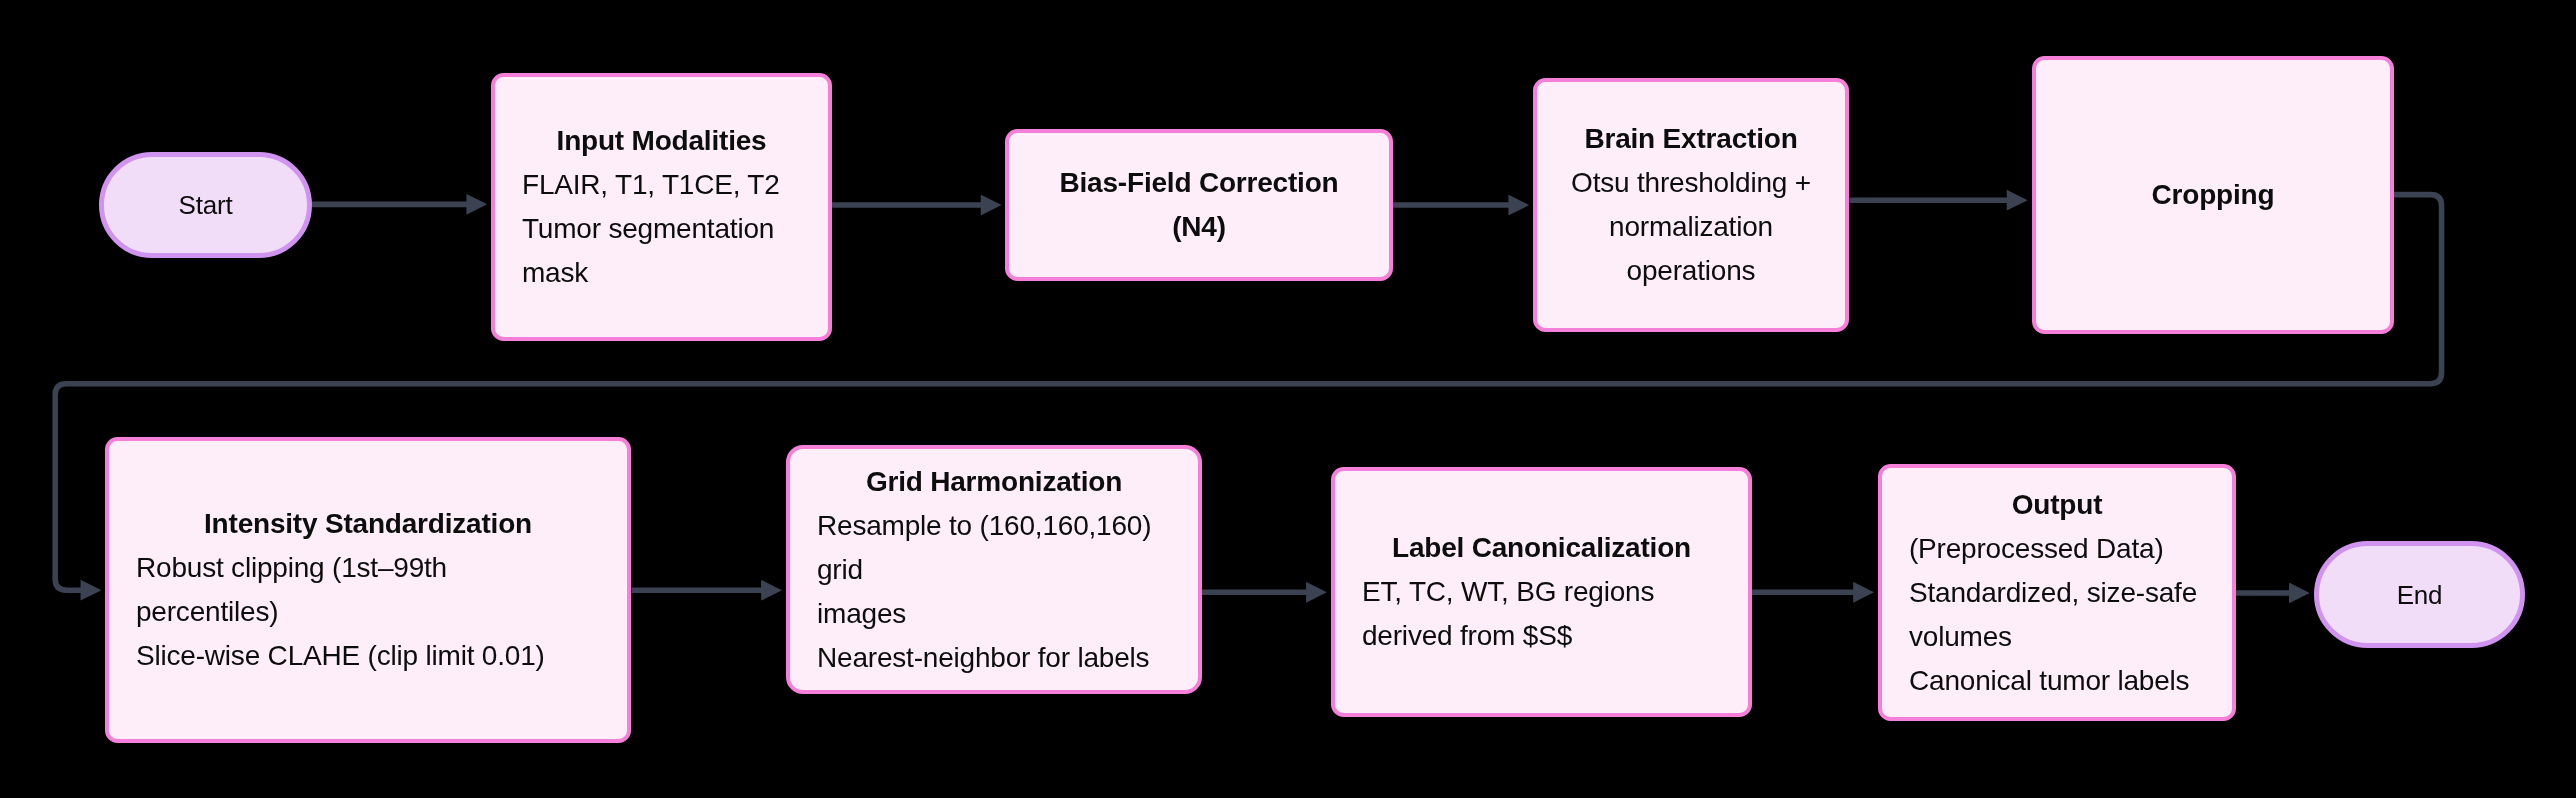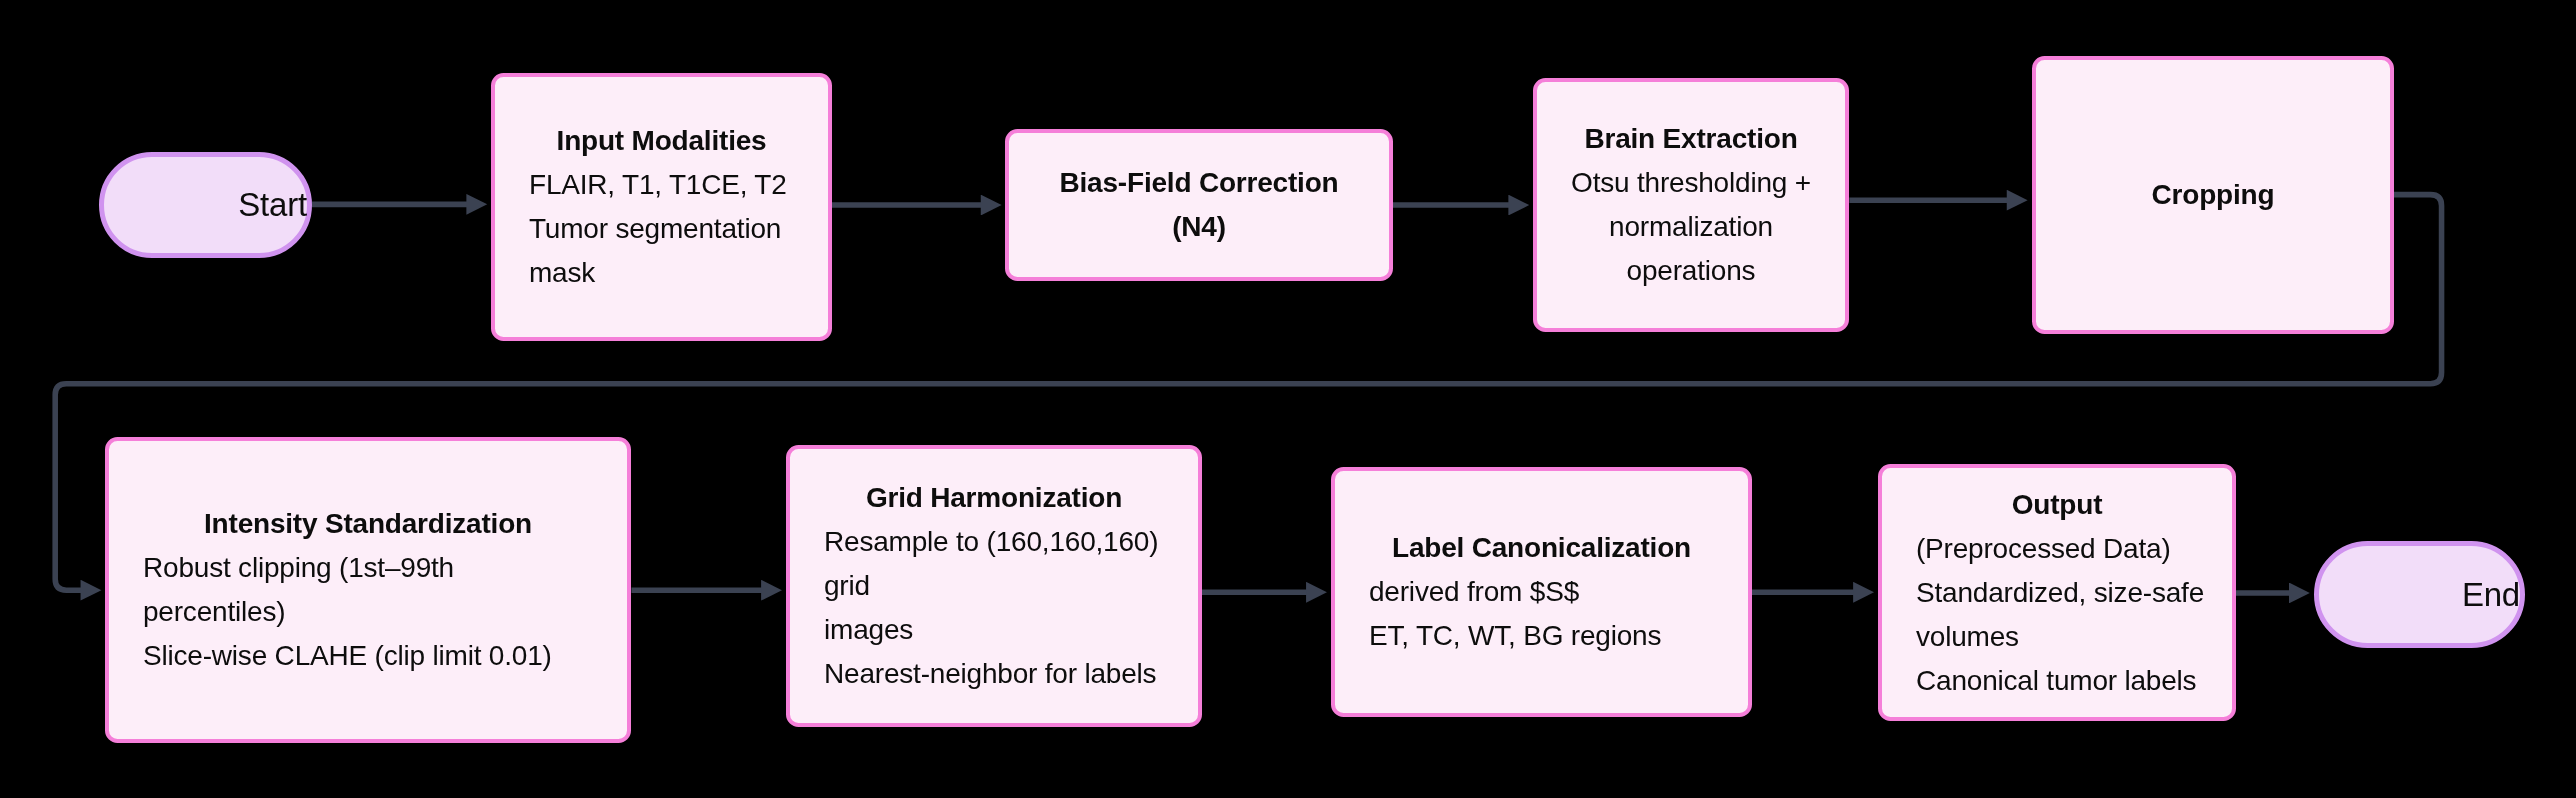--- a/index.html
+++ b/index.html
@@ -29,44 +29,44 @@
     flex-direction: column;
     justify-content: center;
     font-size: 28px;
     line-height: 44px;
     letter-spacing: -0.2px;
   }
   .process {
     background: #fdeef9;
     border: 4.9px solid #f57fd9;
     border-radius: 12.5px;
-    padding: 0 34px;
+    padding: 0 27px;
   }
   .terminal {
     background: #f2ddf9;
     border: 5.6px solid #d093ef;
-    align-items: flex-end;
-    font-size: 33px;
+    align-items: center;
+    font-size: 26px;
   }
   .node .title {
     font-weight: bold;
     text-align: center;
   }
   .node .line { white-space: nowrap; }
   .body-left  { text-align: left; }
   .body-center{ text-align: center; }
 
   
   #n-start     { left: 99px;  top: 152px; width: 213px; height: 106px; border-radius: 56px; }
   #n-input     { left: 491px;  top: 73px; width: 341px; height: 268px; }
   #n-bias      { left: 1005px; top: 129px; width: 388px; height: 152px; }
   #n-brain     { left: 1533px; top: 78px; width: 316px; height: 254px; }
   #n-roi       { left: 2032px; top: 56px;  width: 362px; height: 278px; }
   #n-intensity { left: 105px;  top: 437px; width: 526px; height: 306px; }
-  #n-grid      { left: 786px; top: 445px; width: 416px; height: 282px; }
+  #n-grid      { left: 786px; top: 445px; width: 416px; height: 249px; border-radius: 17px; }
   #n-label     { left: 1331px; top: 467px; width: 421px; height: 250px; }
   #n-output    { left: 1878px; top: 464px; width: 358px; height: 257px; }
   #n-end       { left: 2314px; top: 541px; width: 211px; height: 107px; border-radius: 56px; }
 
   #edge-layer path {
     stroke: #3b4252;
     stroke-width: 8;
     fill: none;
   }
   #edge-layer marker path {
@@ -142,22 +142,22 @@
       <div class="line">Resample to (160,160,160)</div>
       <div class="line">grid</div>
       <div class="line">images</div>
       <div class="line">Nearest-neighbor for labels</div>
     </div>
   </div>
 
   <div class="node process" id="n-label">
     <div class="title line">Label Canonicalization</div>
     <div class="body-left">
+      <div class="line">ET, TC, WT, BG regions</div>
       <div class="line">derived from $S$</div>
-      <div class="line">ET, TC, WT, BG regions</div>
     </div>
   </div>
 
   <div class="node process" id="n-output">
     <div class="title line">Output</div>
     <div class="body-left">
       <div class="line">(Preprocessed Data)</div>
       <div class="line">Standardized, size-safe</div>
       <div class="line">volumes</div>
       <div class="line">Canonical tumor labels</div>

